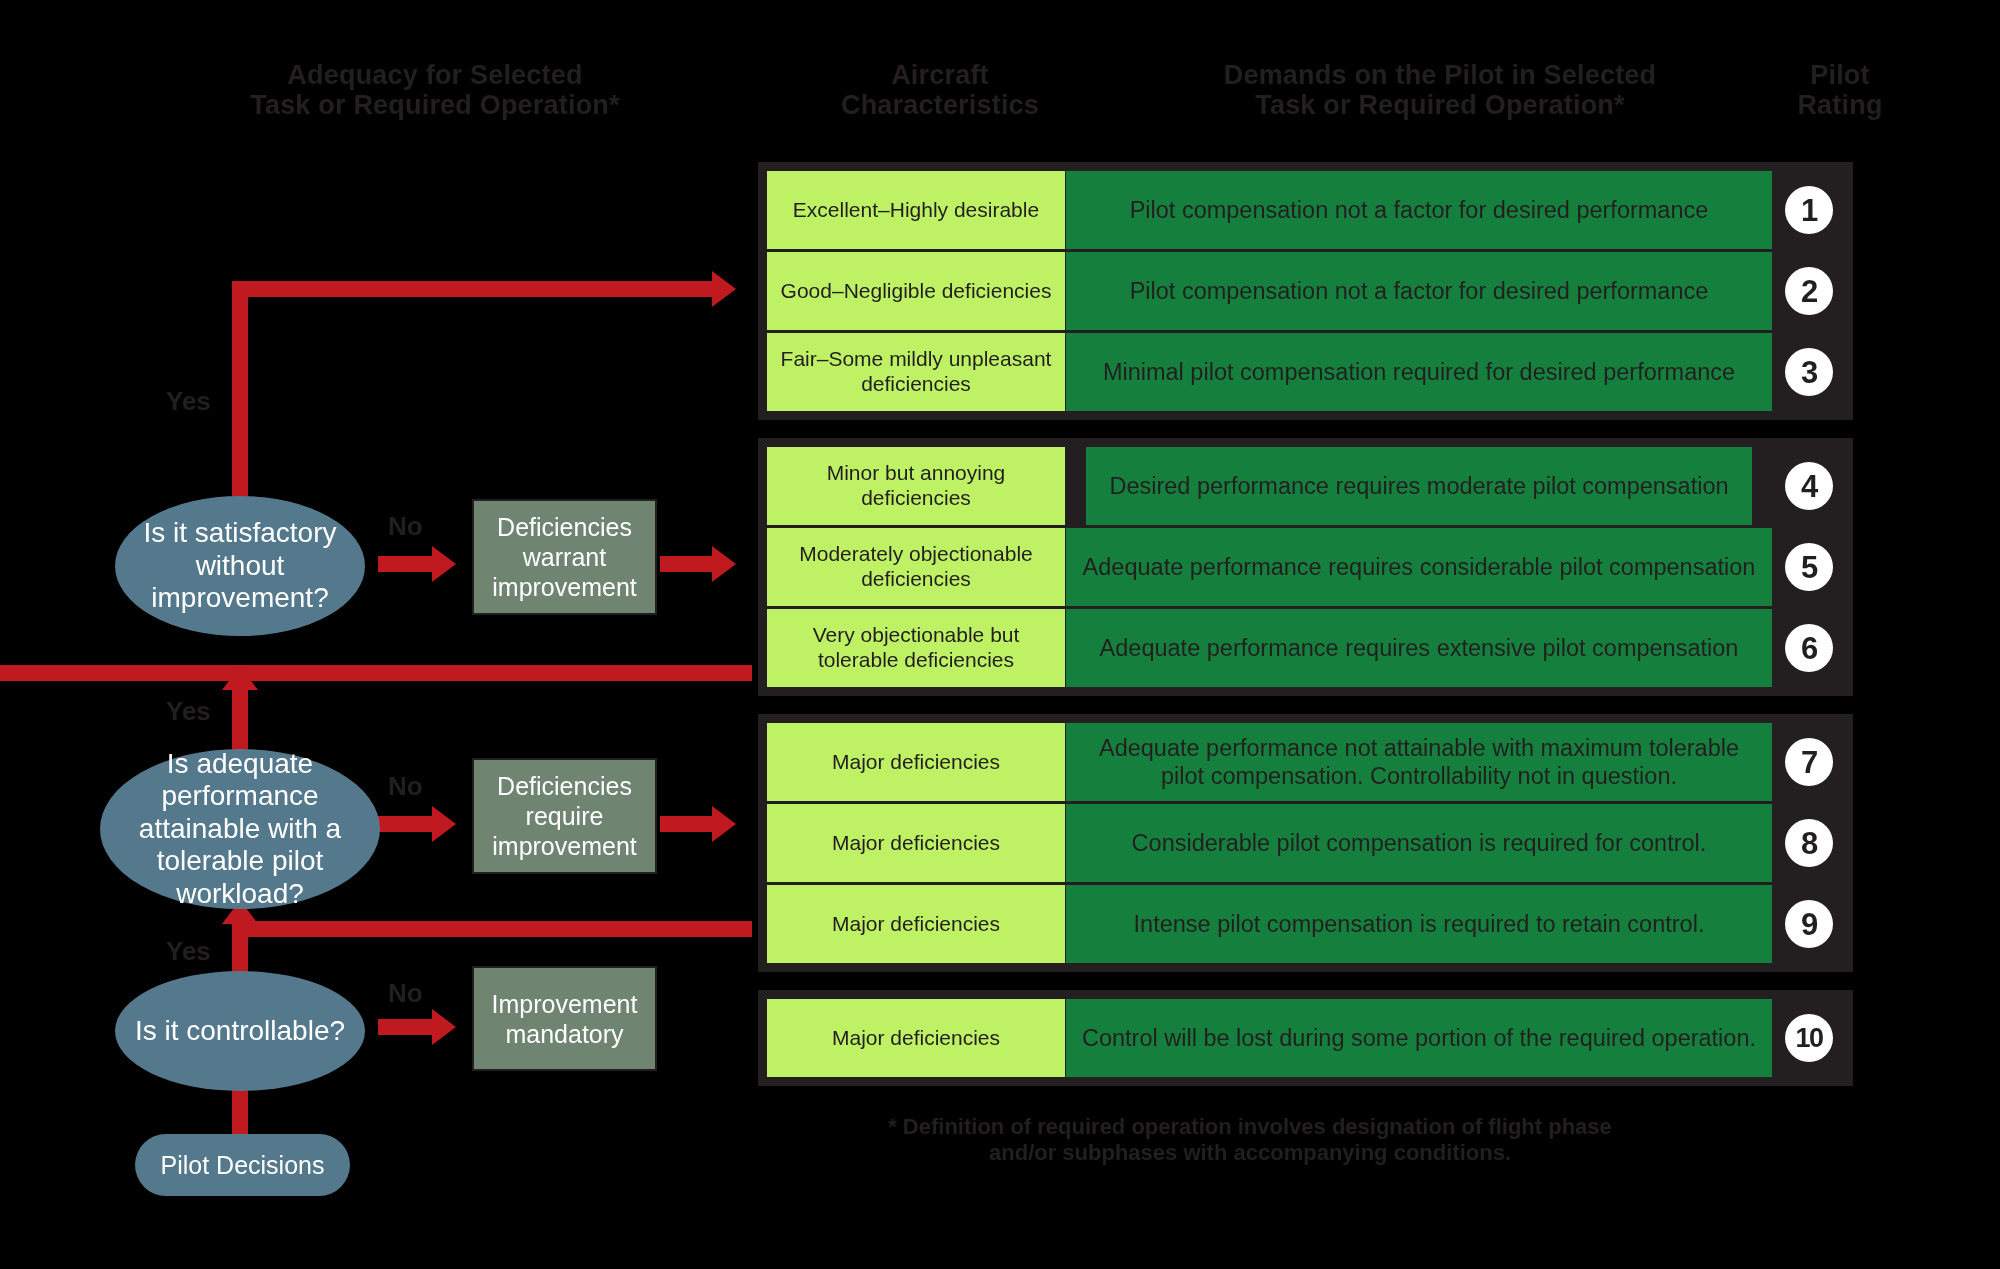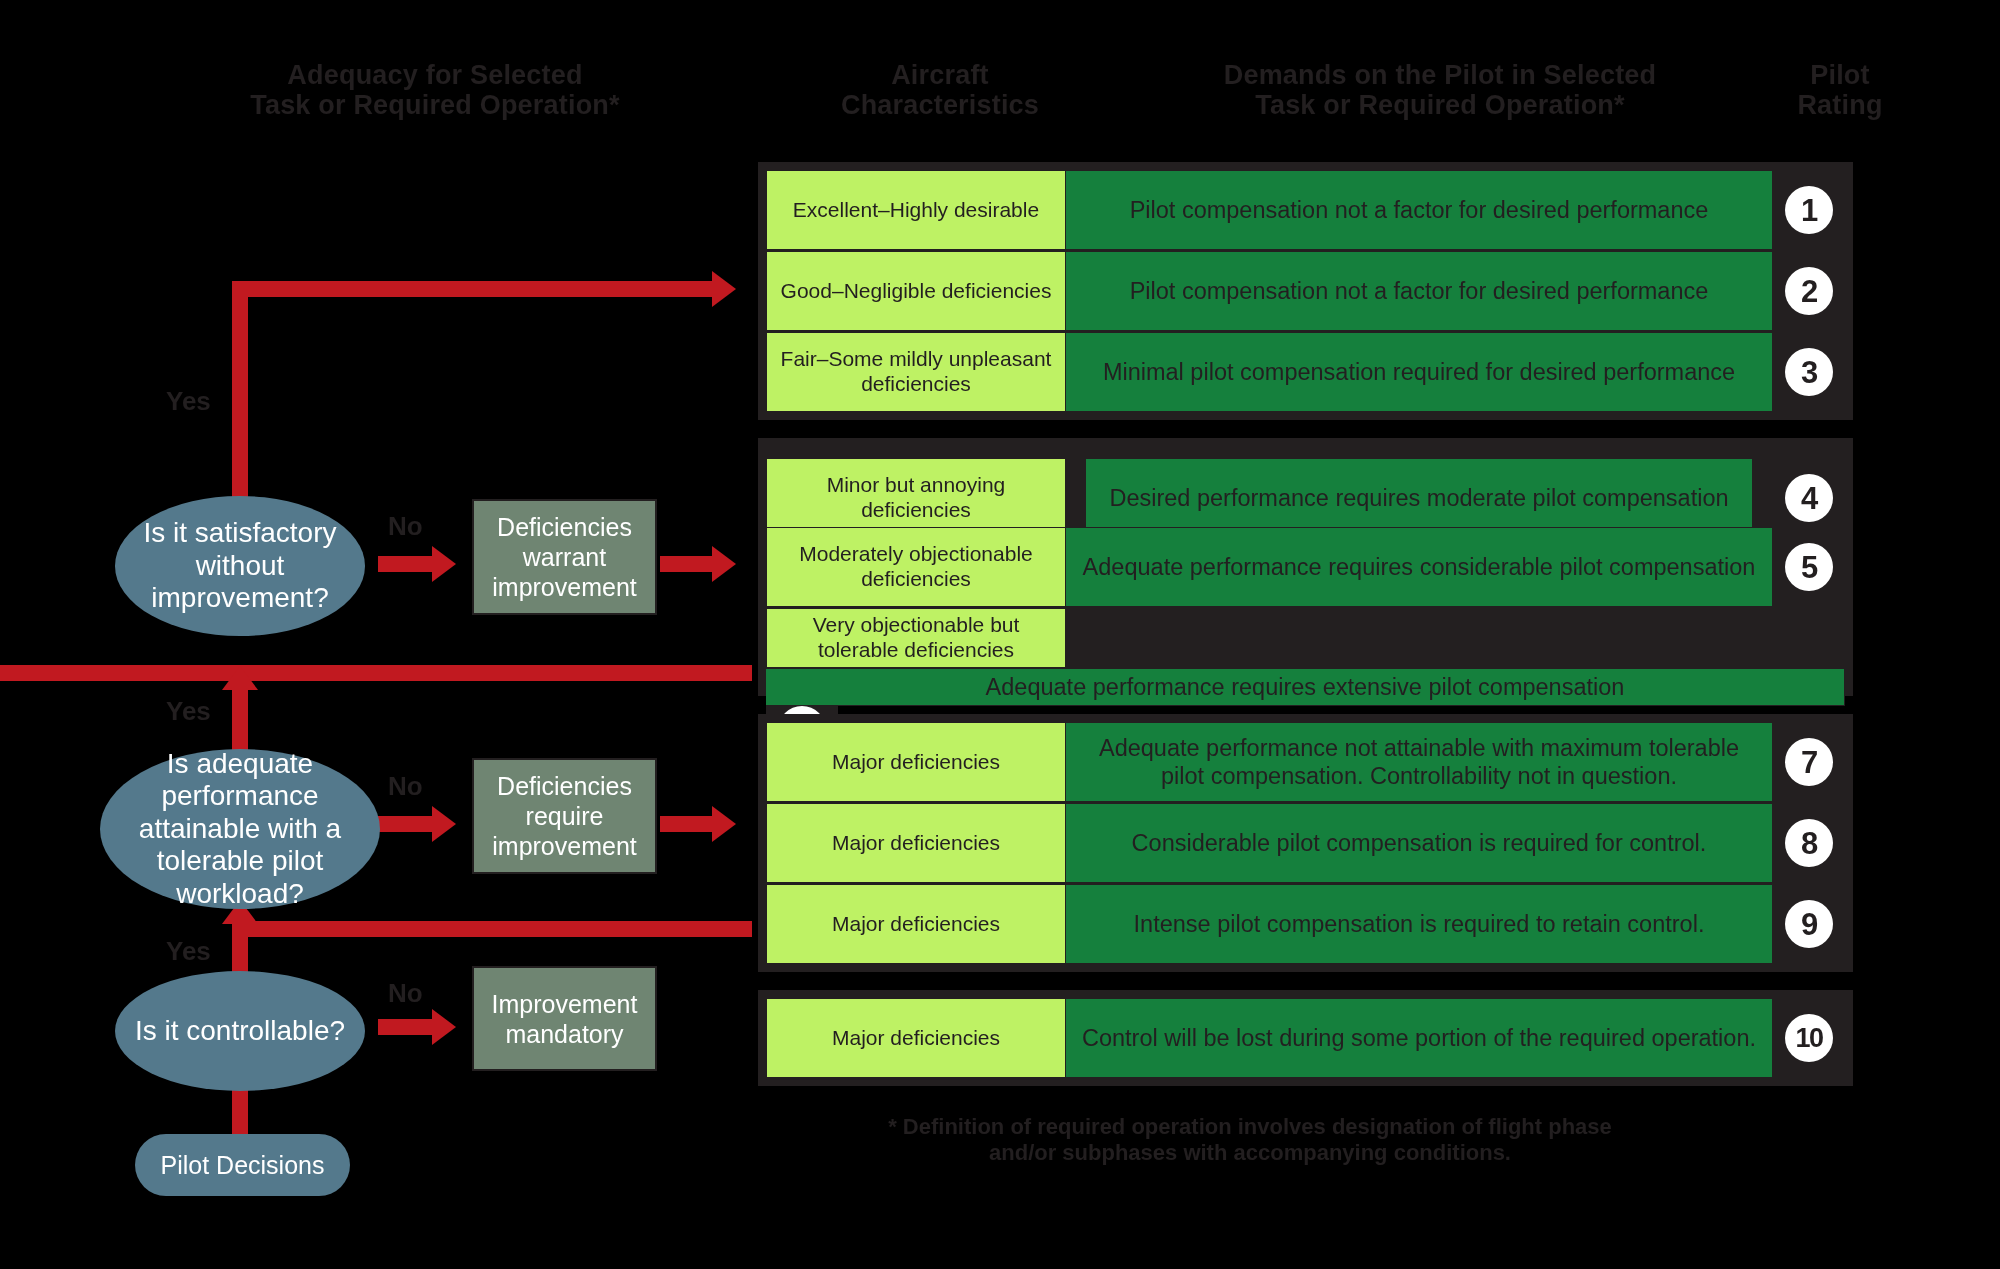--- a/index.html
+++ b/index.html
@@ -304,35 +304,35 @@
         <div class="cell-dem">Minimal pilot compensation required for desired performance</div>
         <div class="cell-rating">
           <div class="rating-badge">3</div>
         </div>
       </div>
     </div>
   </div>
 
   <div class="group" style="left:758px; top:422px; width:1095px; height:258px;">
     <div class="grp-rows">
-      <div class="row" style="top:12px; height:80px;gap:20px;">
+      <div class="row" style="top:0px; height:80px;gap:20px;">
         <div class="cell-char">Minor but annoying deficiencies</div>
         <div class="cell-dem">Desired performance requires moderate pilot compensation</div>
         <div class="cell-rating">
           <div class="rating-badge">4</div>
         </div>
       </div>
       <div class="row" style="top:81px; height:80px;">
         <div class="cell-char">Moderately objectionable deficiencies</div>
         <div class="cell-dem">Adequate performance requires considerable pilot compensation</div>
         <div class="cell-rating">
           <div class="rating-badge">5</div>
         </div>
       </div>
-      <div class="row" style="top:162px; height:80px;flex-direction:column;">
+      <div class="row" style="top:162px; height:80px;">
         <div class="cell-char">Very objectionable but tolerable deficiencies</div>
         <div class="cell-dem">Adequate performance requires extensive pilot compensation</div>
         <div class="cell-rating">
           <div class="rating-badge">6</div>
         </div>
       </div>
     </div>
   </div>
 
   <div class="group" style="left:758px; top:698px; width:1095px; height:258px;">

